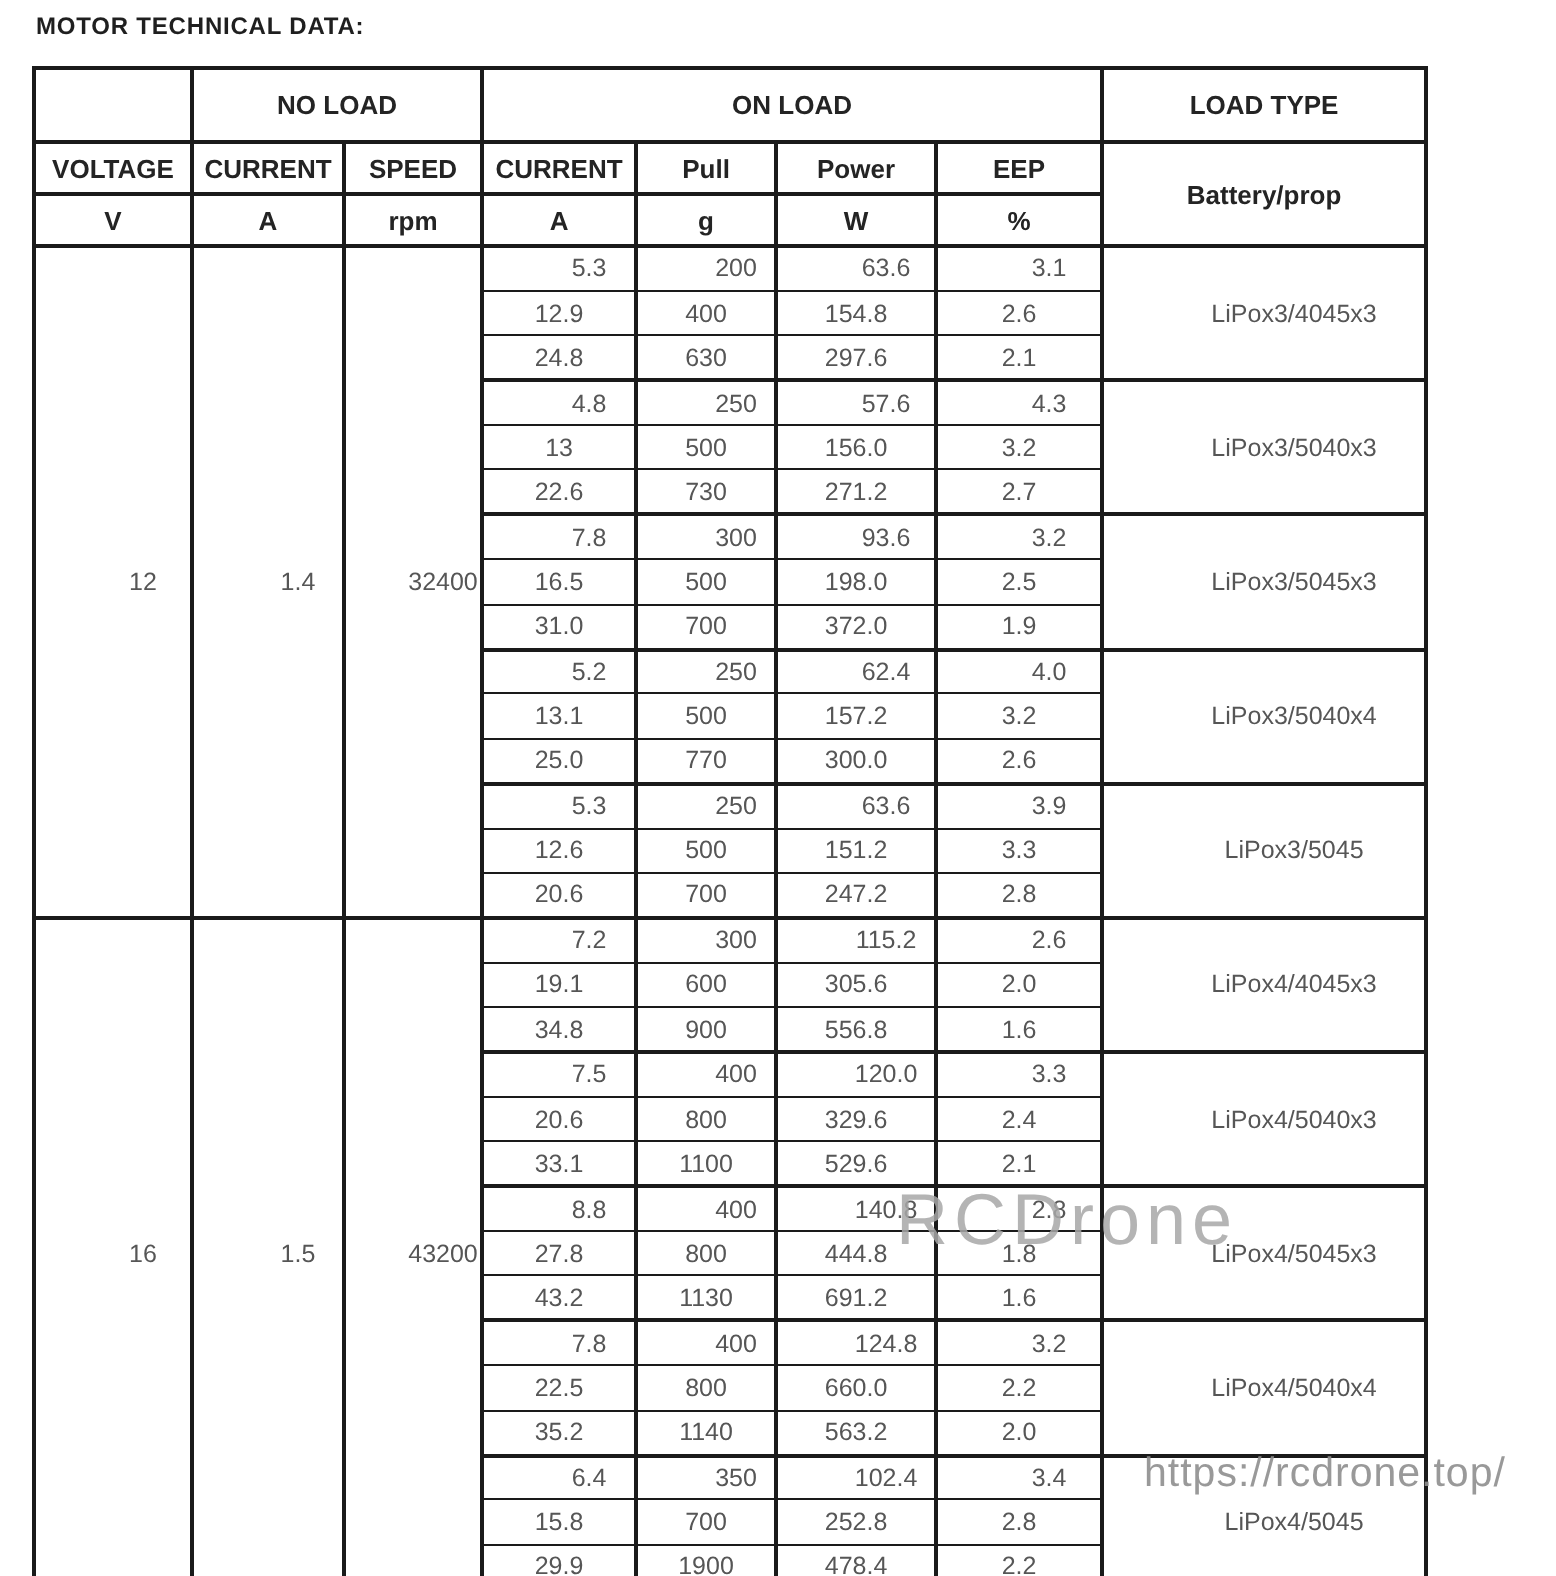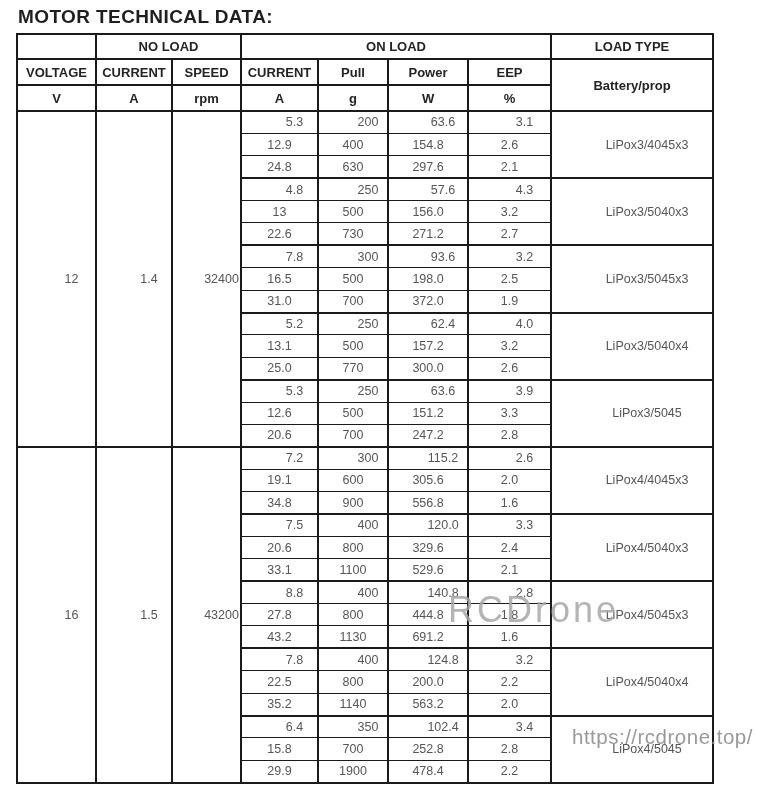--- a/index.html
+++ b/index.html
@@ -5,40 +5,40 @@
   * { margin: 0; padding: 0; box-sizing: border-box; }
   html, body { background: #ffffff; }
   body {
     width: 778px; height: 788px;
     position: relative;
     font-family: "Liberation Sans", "DejaVu Sans", sans-serif;
     overflow: hidden;
   }
   .page-title {
     position: absolute; left: 18px; top: 6px;
-    font-size: 19px; font-weight: bold; color: #1f1f1f;
+    font-size: 12px; font-weight: bold; color: #1f1f1f;
     letter-spacing: 0.4px;
   }
   table.motor-table {
     position: absolute; left: 16px; top: 33px;
     width: 696px; height: 749px;
     border-collapse: collapse; table-layout: fixed;
     border: 2px solid #1a1a1a;
   }
   .motor-table th, .motor-table td {
     border: 1px solid #1a1a1a;
     border-left-width: 2px; border-right-width: 2px;
     text-align: center; vertical-align: middle;
     overflow: hidden; white-space: nowrap;
   }
   .motor-table thead th {
     border-width: 2px;
     font-size: 13px; font-weight: bold; color: #242424;
   }
-  .motor-table thead tr.group-head { height: 25px; }
+  .motor-table thead tr.group-head { height: 37px; }
   .motor-table thead tr.col-head   { height: 26px; }
   .motor-table thead tr.unit-head  { height: 26px; }
   .motor-table tbody td {
     font-size: 12.5px; font-weight: normal; color: #565656;
   }
   .motor-table tbody tr.data-row { height: 22.4px; }
   .motor-table tbody tr.group-start td { border-top-width: 2px; padding-left: 30px; }
   .watermark-brand {
     position: absolute; left: 416px; top: 589px;
     font-size: 36px; color: #a8a8a8; opacity: 0.85;
@@ -255,21 +255,21 @@
       <tr class="data-row group-start">
         <td>7.8</td>
         <td>400</td>
         <td>124.8</td>
         <td>3.2</td>
         <td rowspan="3">LiPox4/5040x4</td>
       </tr>
       <tr class="data-row">
         <td>22.5</td>
         <td>800</td>
-        <td>200.0</td>
+        <td>660.0</td>
         <td>2.2</td>
       </tr>
       <tr class="data-row">
         <td>35.2</td>
         <td>1140</td>
         <td>563.2</td>
         <td>2.0</td>
       </tr>
       <tr class="data-row group-start">
         <td>6.4</td>

